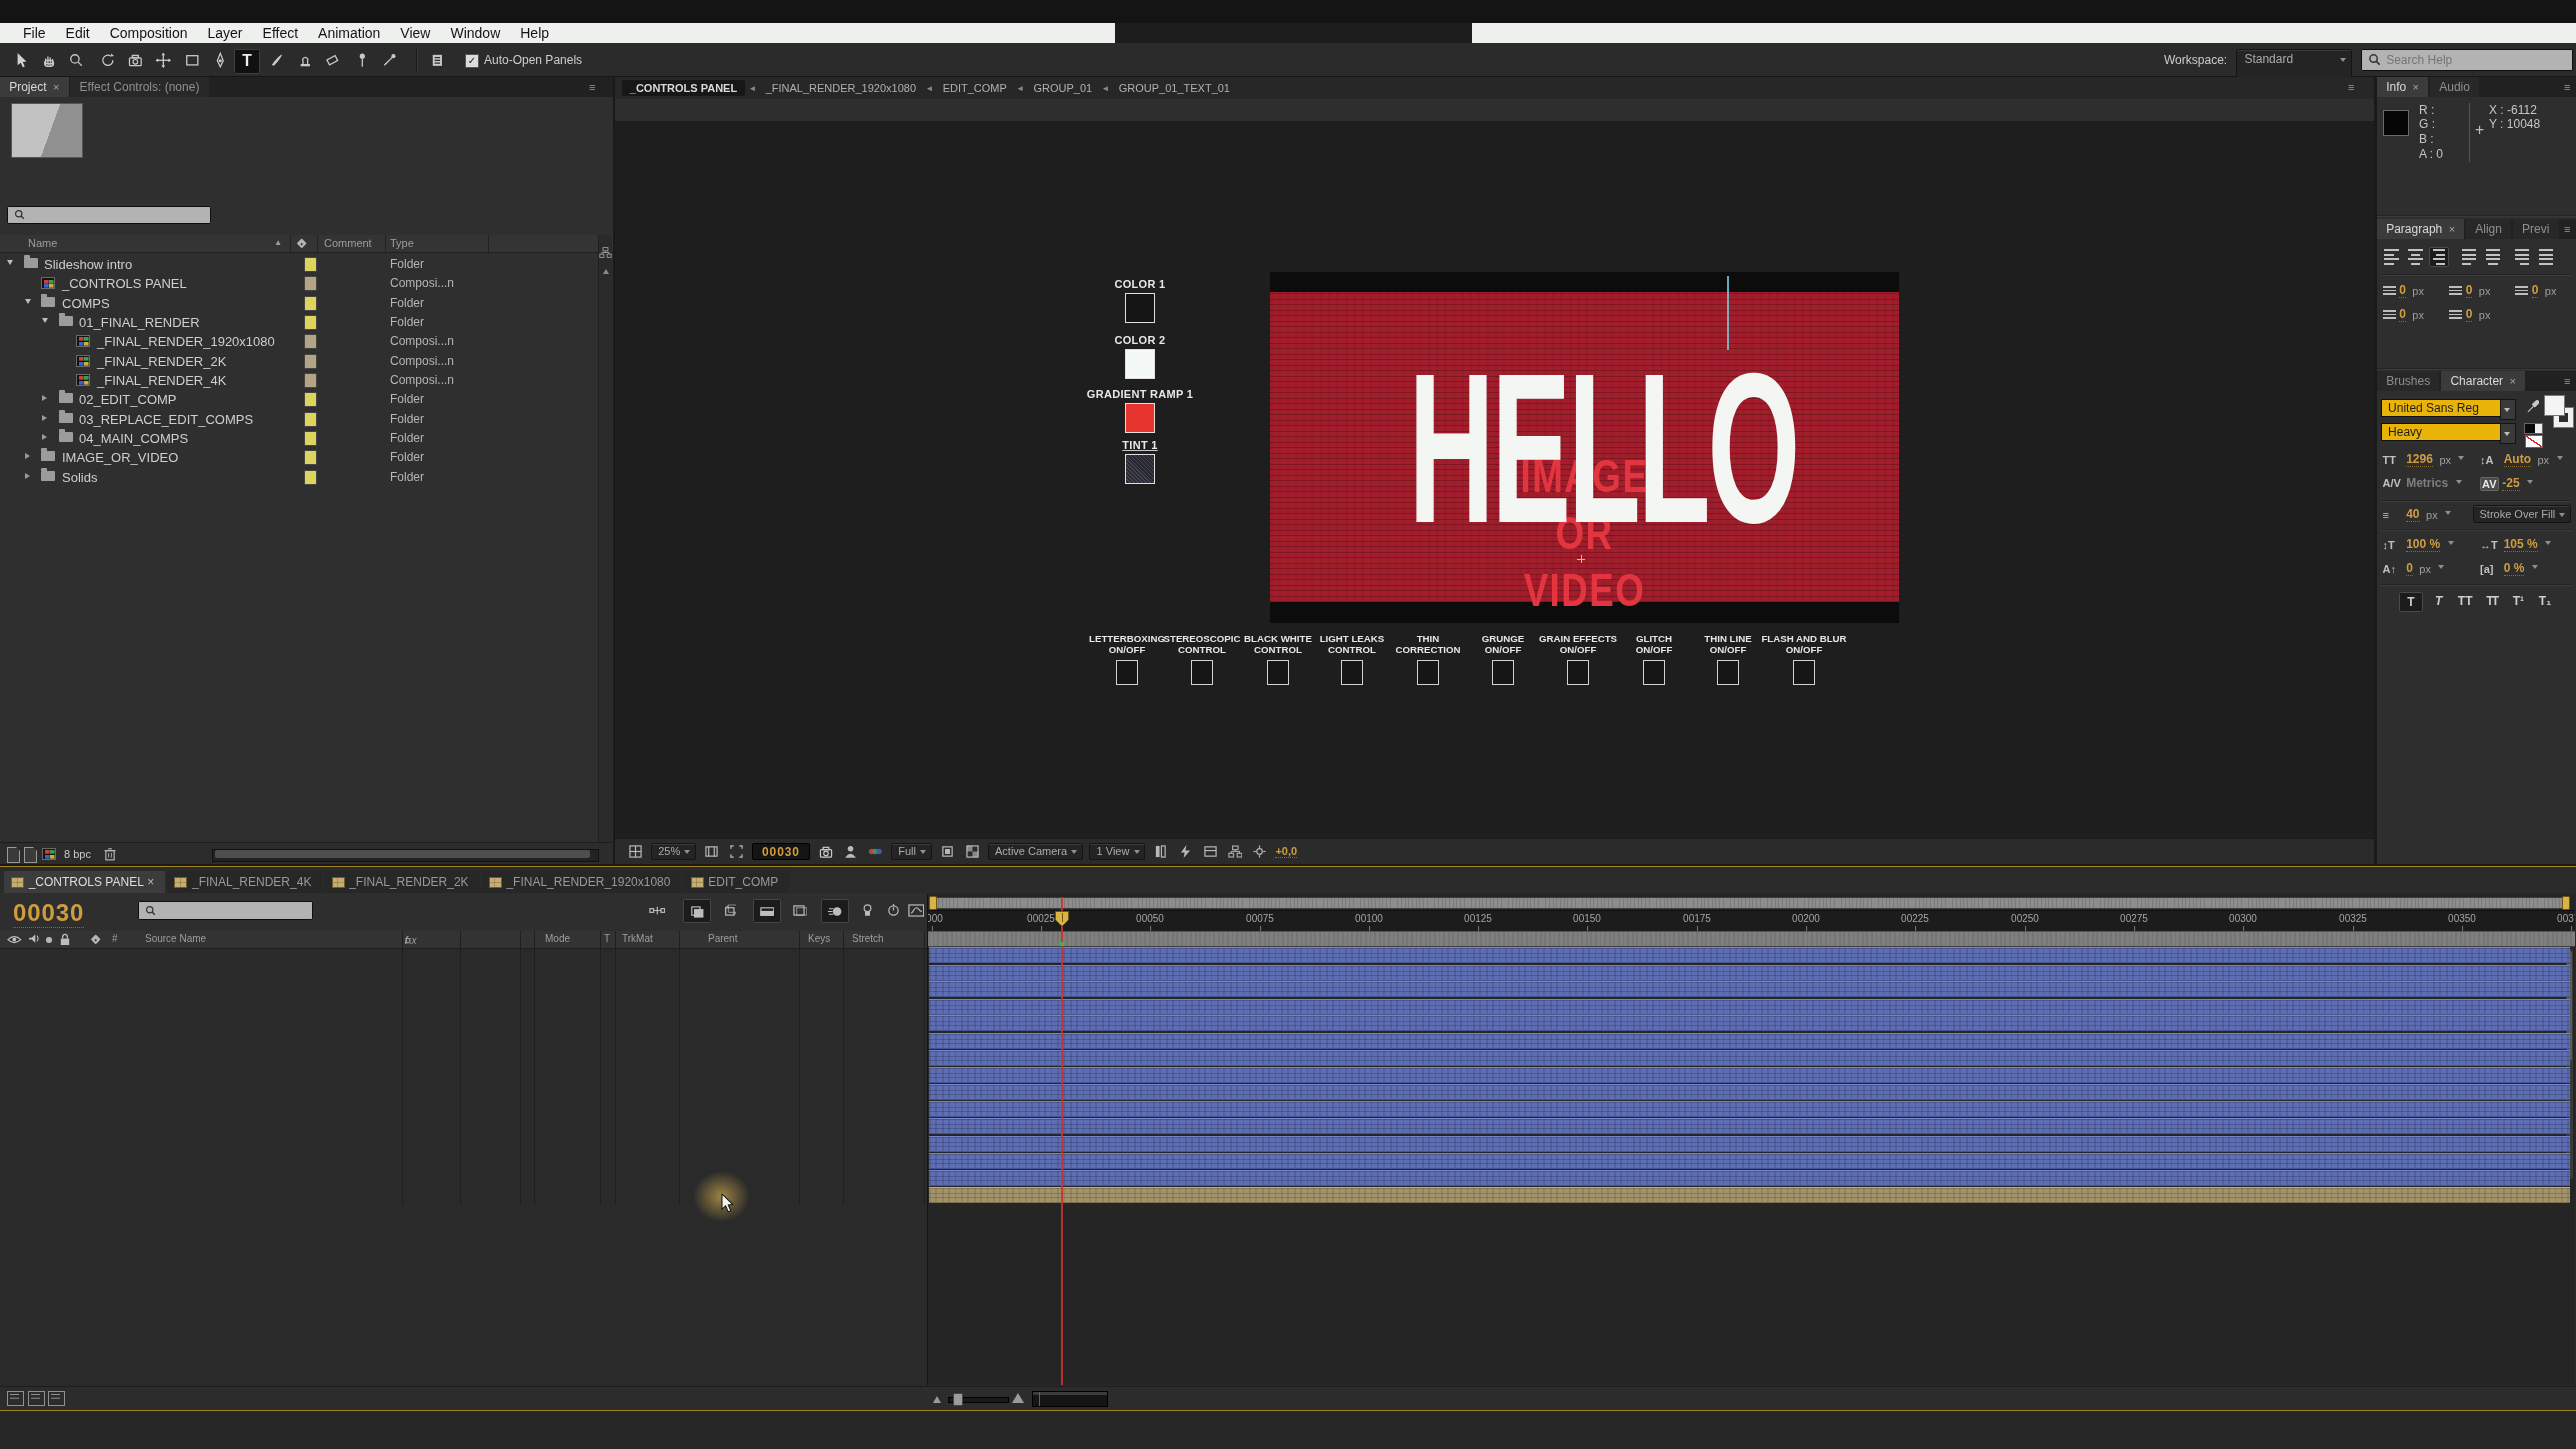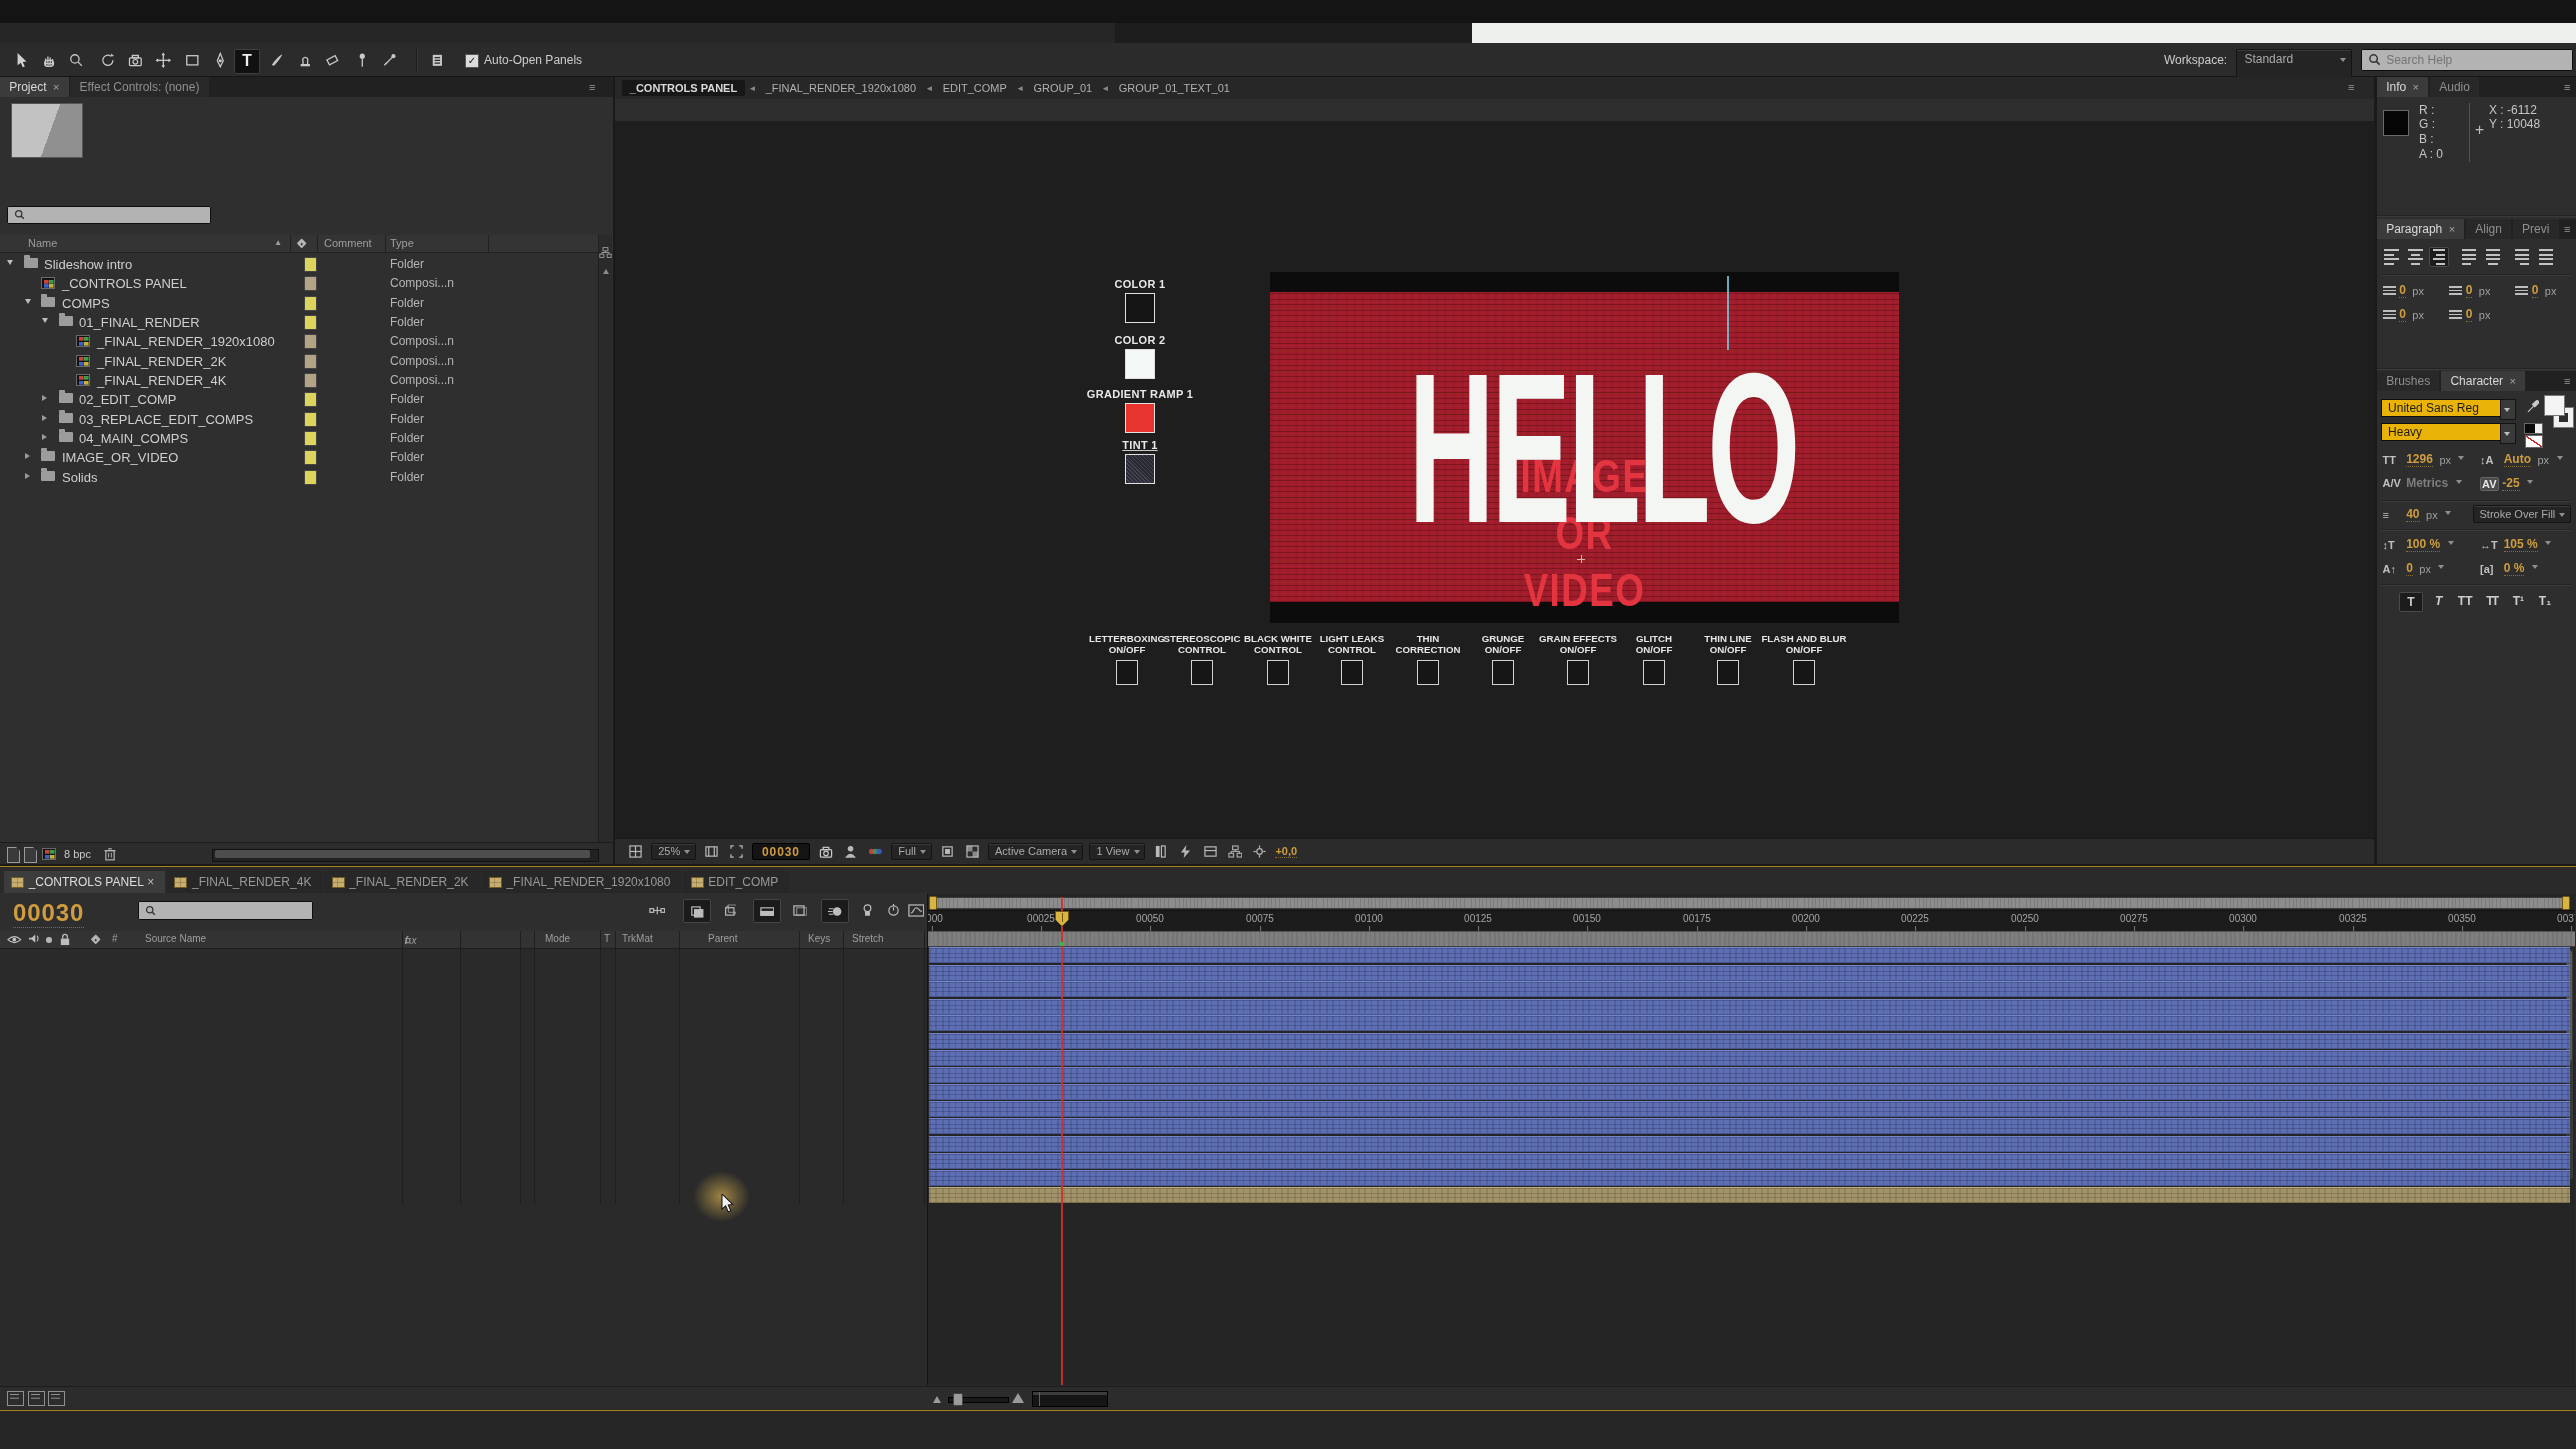--- a/index.html
+++ b/index.html
@@ -246,20 +246,31 @@
     <g id="i-person">
         <circle cx="7" cy="4" r="2.4" fill="#b9b9b9"></circle>
         <path d="M2.5 13 q4.5 -6 9 0 Z" fill="#b9b9b9"></path>
       </g>
   </defs>
 </svg>
 
 <div id="app" class="nosel">
 
   <div class="abs titlebar"></div>
+  <div class="abs menuseg m1">
+    <span class="mi">File</span>
+    <span class="mi">Edit</span>
+    <span class="mi">Composition</span>
+    <span class="mi">Layer</span>
+    <span class="mi">Effect</span>
+    <span class="mi">Animation</span>
+    <span class="mi">View</span>
+    <span class="mi">Window</span>
+    <span class="mi">Help</span>
+  </div>
   <div class="abs menugap"></div>
   <div class="abs menuseg m2"></div>
 
   <div class="abs toolbar">
     <span class="tool" style="left:9.2px">
         <svg width="16.6" height="16.6" viewBox="0 0 18 18">
           <path d="M5 1 L5 14.5 L8.4 11.6 L10.6 16.6 L12.8 15.6 L10.6 10.8 L14.6 10.3 Z" fill="#d0d0d0" stroke="none"></path>
         </svg>
       </span>
     <span class="tool" style="left:37px">

